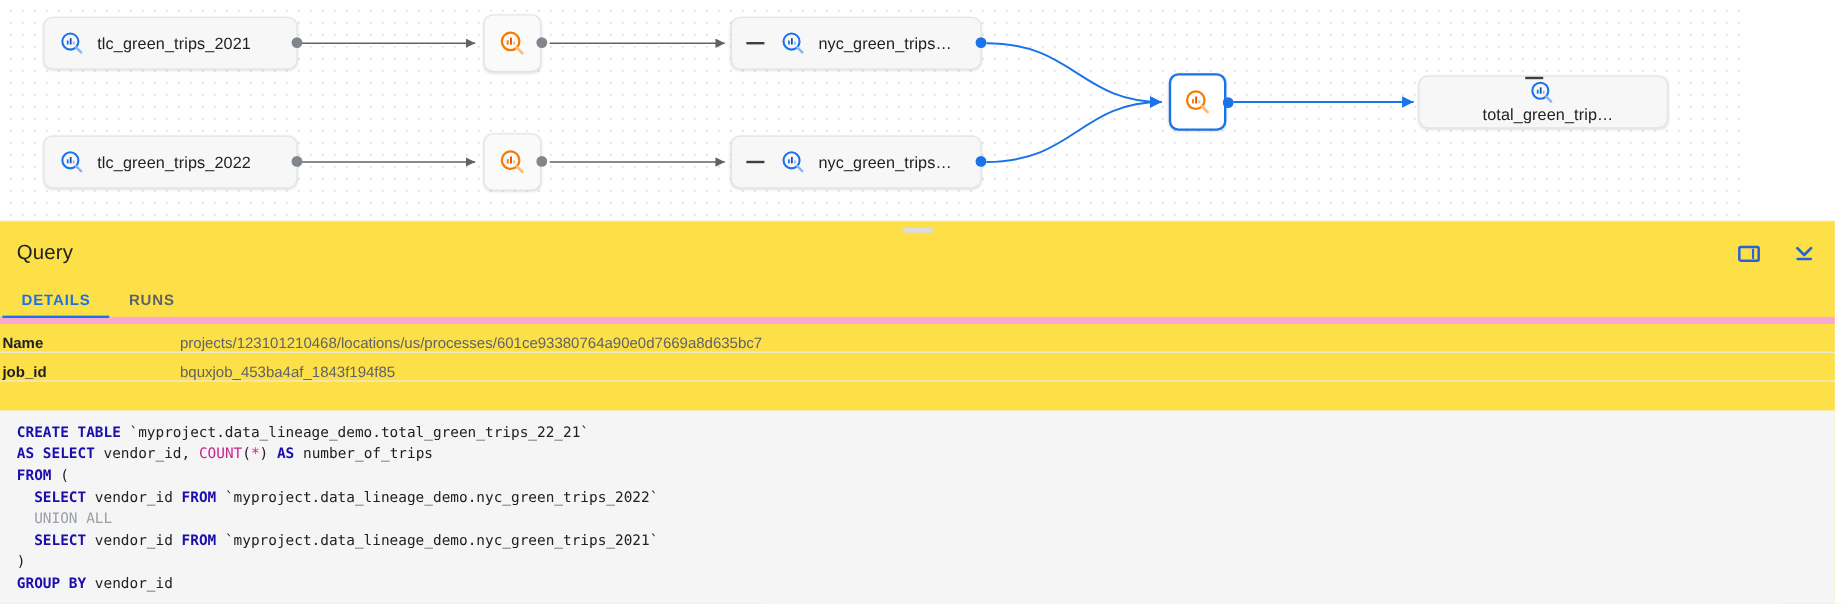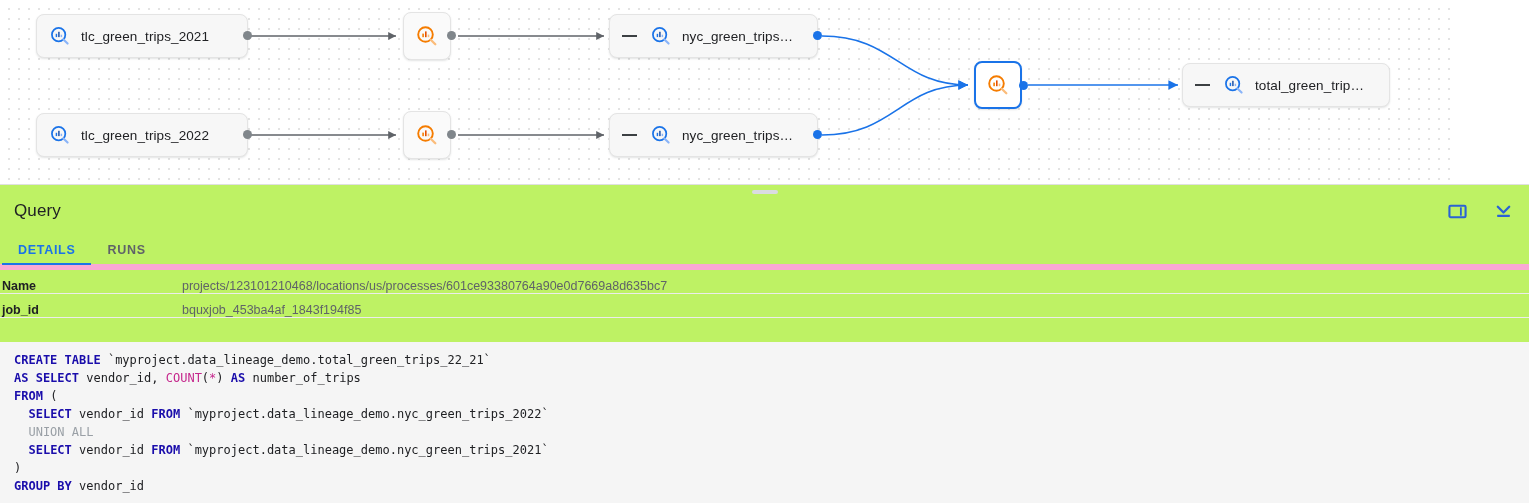--- a/index.html
+++ b/index.html
@@ -63,21 +63,21 @@
     width: 9px; height: 9px;
     border-radius: 50%;
     background: #80868b;
   }
   .port.blue { background: #1a73e8; }
 
   
   #query-panel {
     position: absolute; left: 0; top: 184px;
     width: 1529px; height: 319px;
-    background: #bef264;
+    background: #fde047;
     border-top: 1px solid #e0e0e0;
   }
   #drag-handle {
     position: absolute; left: 50%; top: 5px;
     transform: translateX(-50%);
     width: 26px; height: 4px;
     border-radius: 2px;
     background: #dadce0;
     cursor: ns-resize;
   }
@@ -132,21 +132,20 @@
   }
   .detail-key {
     width: 150px;
     padding-left: 2px;
     color: #202124;
     font-weight: bold;
   }
   .detail-val {
     color: #5f6368;
     white-space: nowrap;
-    margin-left: 32px;
   }
 
   #code-block {
     position: absolute;
     left: 0; right: 0;
     top: 157px;
     bottom: 0;
     background: #f5f5f5;
     padding: 9px 0 0 14px;
     overflow: hidden;
@@ -285,21 +284,21 @@
         <circle cx="10.5" cy="10.5" r="7.3" fill="none" stroke="#F57C00" stroke-width="1.9"></circle>
         <rect x="7.3" y="9.6" width="1.6" height="3.6" fill="#F57C00"></rect>
         <rect x="10" y="7.4" width="1.6" height="5.8" fill="#E65100"></rect>
         <rect x="12.7" y="10.6" width="1.6" height="2.6" fill="#FBBC7A"></rect>
         <line x1="15.7" y1="15.7" x2="20.3" y2="20.3" stroke="#FBBC7A" stroke-width="2.3" stroke-linecap="round"></line>
       </svg>
     </span>
   </div>
   <div class="port blue" style="left:1019px; top:81px;"></div>
 
-  <div class="node table-node" style="left:1182px; top:63px; width:208px;">
+  <div class="node table-node" style="left:1182px; top:63px; width:208px;flex-direction:column;">
     <span class="collapse-dash"></span>
     <span class="icon-wrap">
       <svg width="22" height="22" viewBox="0 0 24 24">
         <circle cx="10.5" cy="10.5" r="7.3" fill="none" stroke="#1a73e8" stroke-width="1.9"></circle>
         <rect x="7.3" y="9.6" width="1.6" height="3.6" fill="#1a73e8"></rect>
         <rect x="10" y="7.4" width="1.6" height="5.8" fill="#174ea6"></rect>
         <rect x="12.7" y="10.6" width="1.6" height="2.6" fill="#8ab4f8"></rect>
         <line x1="15.7" y1="15.7" x2="20.3" y2="20.3" stroke="#8ab4f8" stroke-width="2.3" stroke-linecap="round"></line>
       </svg>
     </span>

